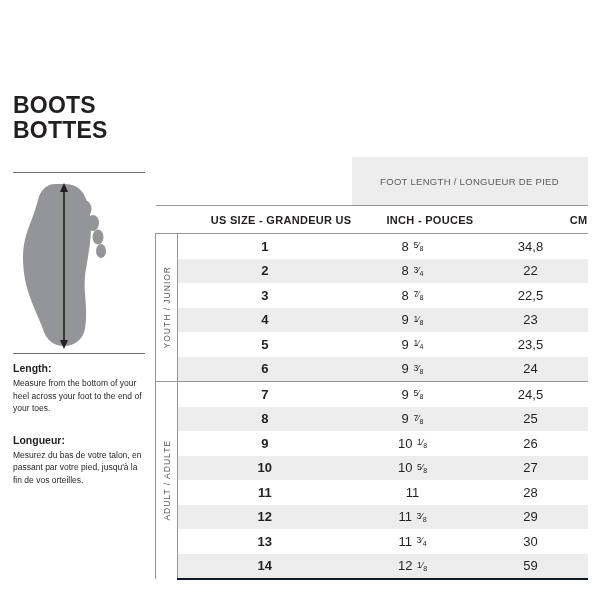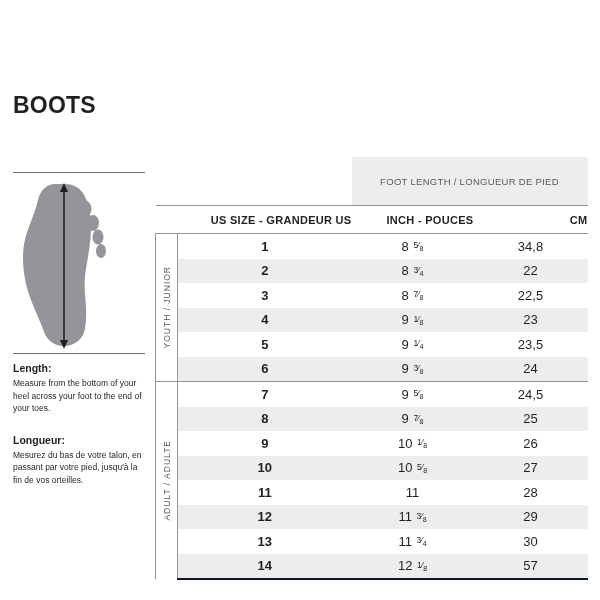--- a/index.html
+++ b/index.html
@@ -175,20 +175,21 @@
   .sep-top td { border-top: 1px solid #939598; }
   .sep-bottom td { border-bottom: 2px solid #0f172a; }
 </style>
 </head>
 <body>
 
 <div class="page">
 
   <div class="title-block">
     <div class="title-line">BOOTS</div>
+    <div class="title-line">BOTTES</div>
   </div>
 
   <div class="left-col">
     <div class="rule"></div>
 
     <div class="foot-wrap">
       <svg class="foot-svg" width="132" height="176" viewBox="0 0 132 176">
 
         <path fill="#939598" d="
           M42,7
@@ -316,19 +317,19 @@
             <td class="cell val">29</td>
           </tr>
           <tr class="datarow">
             <td class="cell us">13</td>
             <td class="cell val">11 <span class="frac"><sup>3</sup>⁄<sub>4</sub></span></td>
             <td class="cell val">30</td>
           </tr>
           <tr class="datarow alt sep-bottom">
             <td class="cell us">14</td>
             <td class="cell val">12 <span class="frac"><sup>1</sup>⁄<sub>8</sub></span></td>
-            <td class="cell val">57</td>
+            <td class="cell val">59</td>
           </tr>
         </tbody>
     </table>
   </div>
 
 </div>
 
 </body></html>

